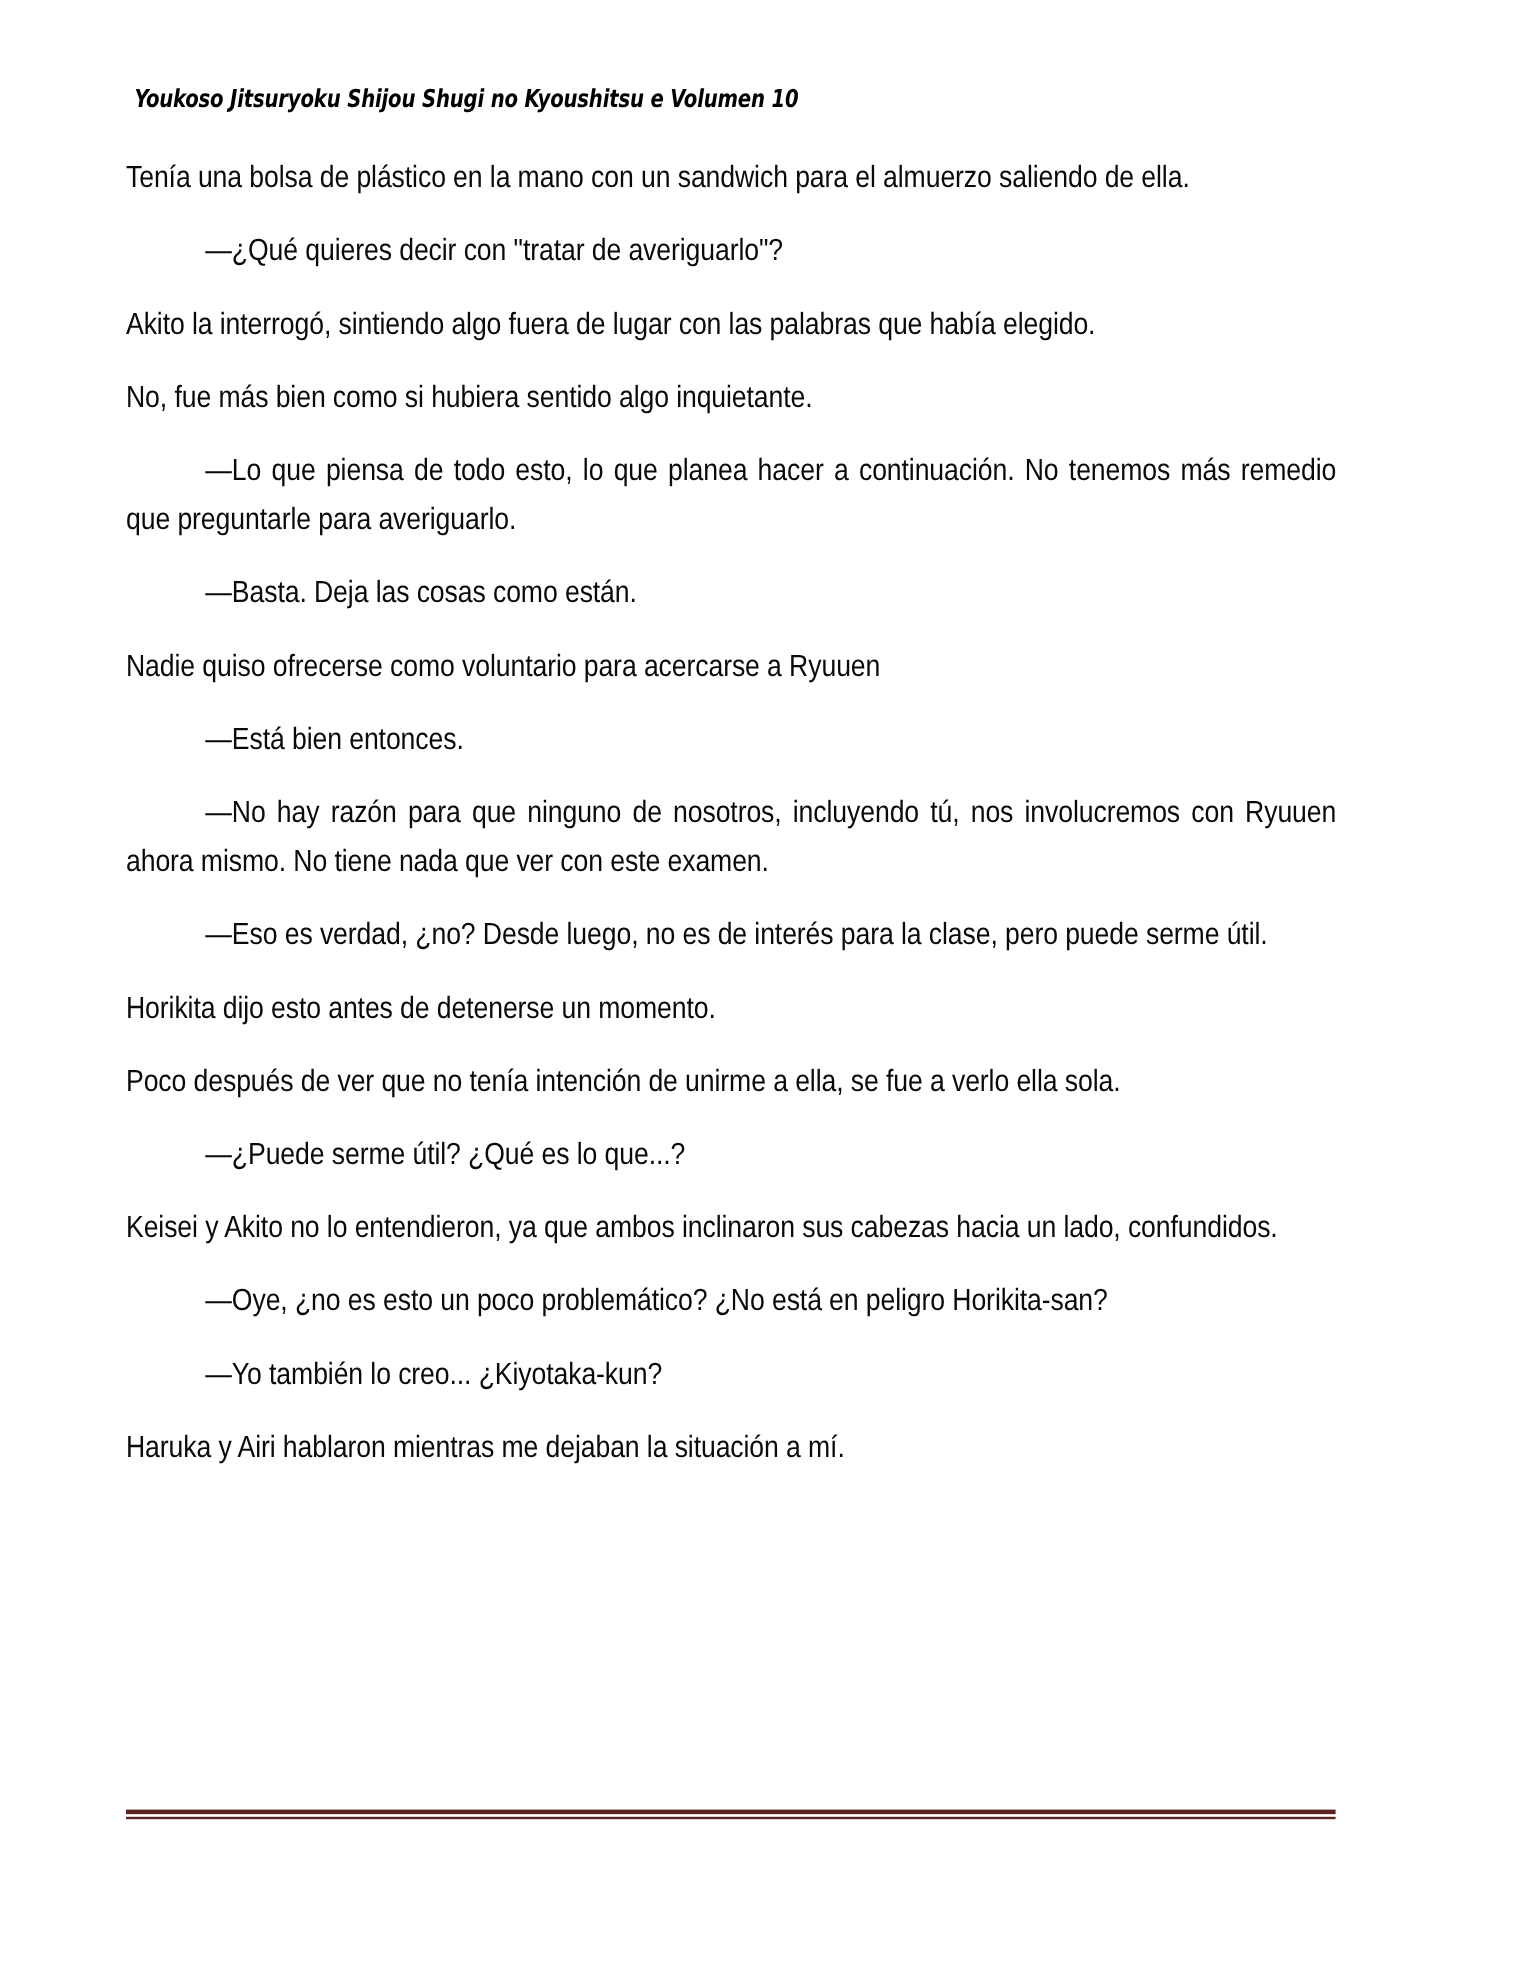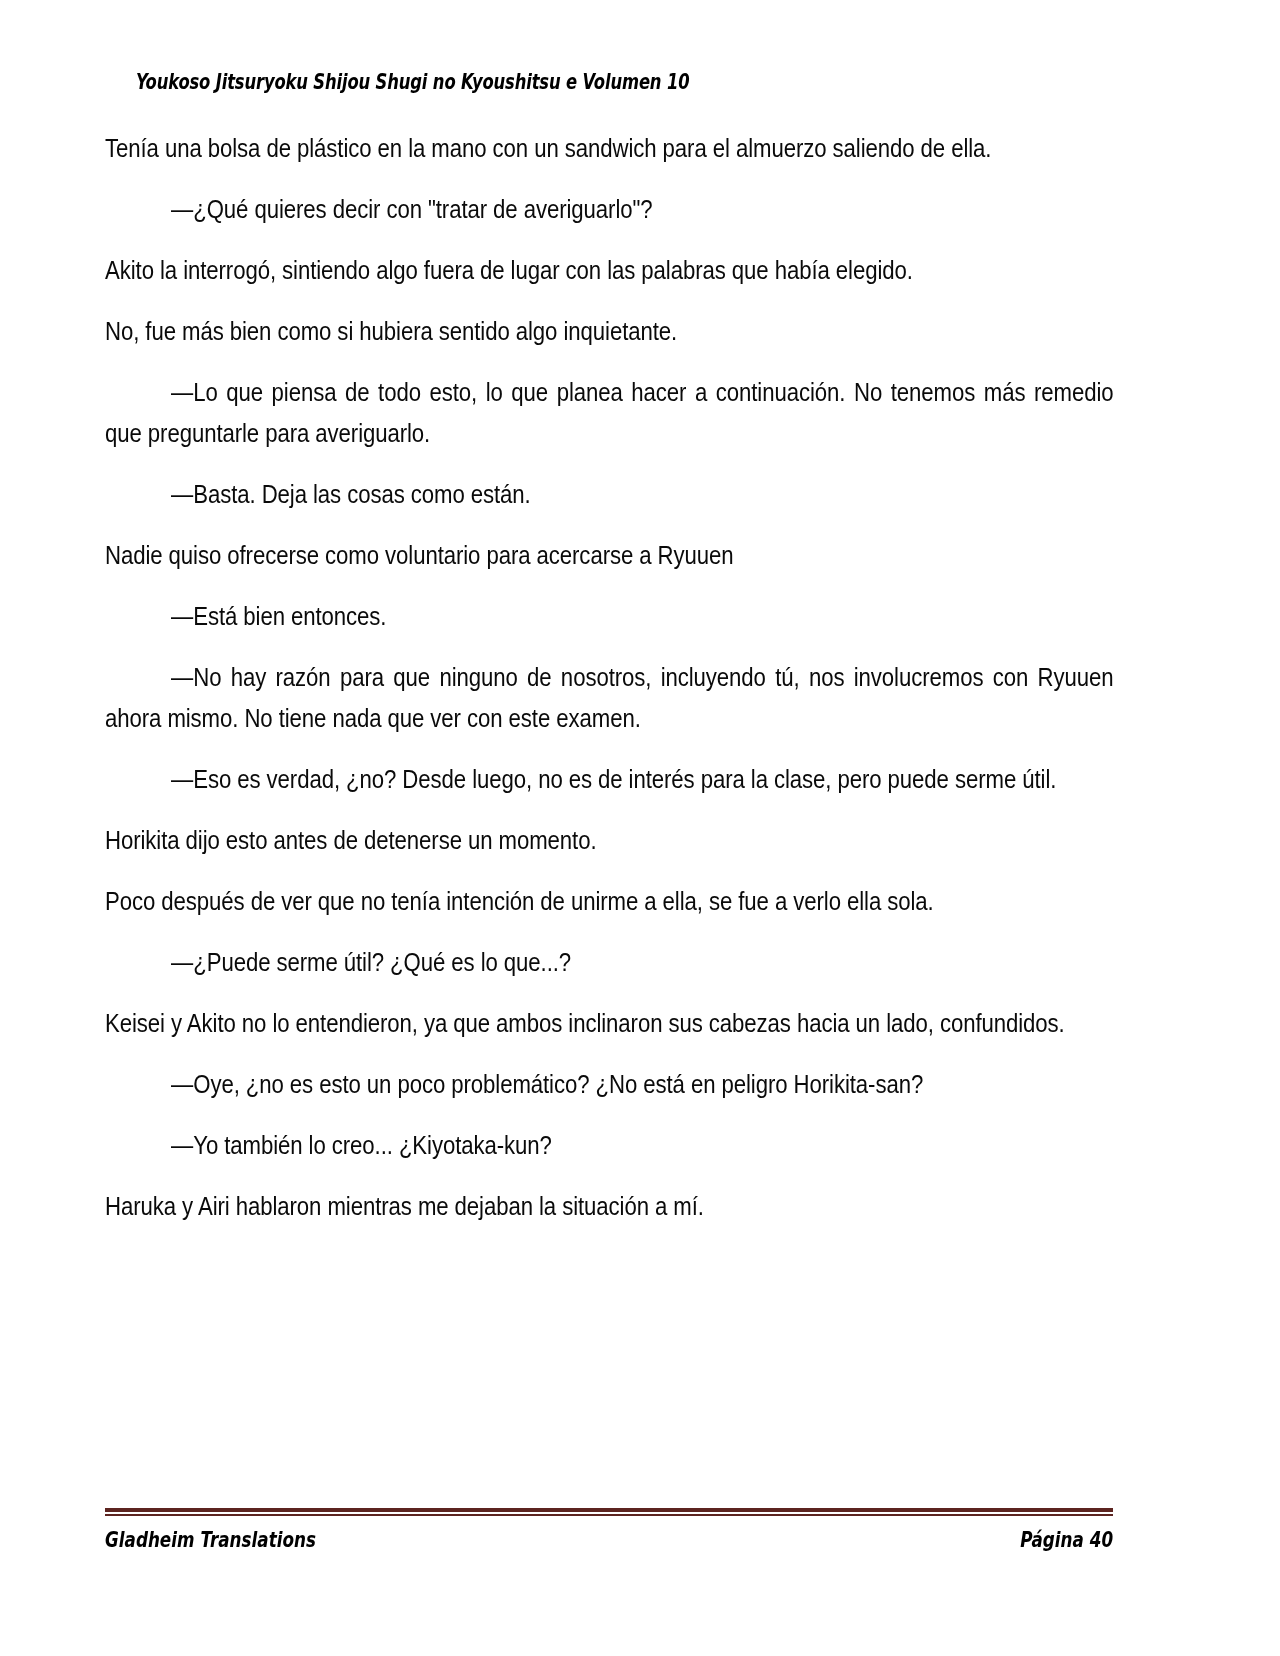--- a/index.html
+++ b/index.html
@@ -20,21 +20,20 @@
     overflow: hidden;
   }
 
   
   .header {
     position: absolute;
     left: 112px;
     top: 70px;
     width: 1056px;
     height: 30px;
-    margin-left: 24px;
   }
   .header-title {
     font-family: "DejaVu Sans", sans-serif;
     font-style: italic;
     font-weight: bold;
     font-size: 20.5px;
     letter-spacing: -0.2px;
     color: #000000;
     white-space: nowrap;
     transform: scaleX(0.80);
@@ -150,18 +149,14 @@
       <p class="para dialog">—Yo también lo creo... ¿Kiyotaka-kun?</p>
       <p class="para">Haruka y Airi hablaron mientras me dejaban la situación a mí.</p>
     </div>
 
   <div class="footer-rule">
     <div class="thick" style="background: rgb(92, 36, 32);"></div>
     <div class="gap"></div>
     <div class="thin" style="background: rgb(92, 36, 32);"></div>
   </div>
 
-  <div class="footer">
-    <div class="footer-left">Gladheim Translations</div>
-    <div class="footer-right">Página 40</div>
-  </div>
 
 </div>
 
 </body></html>

